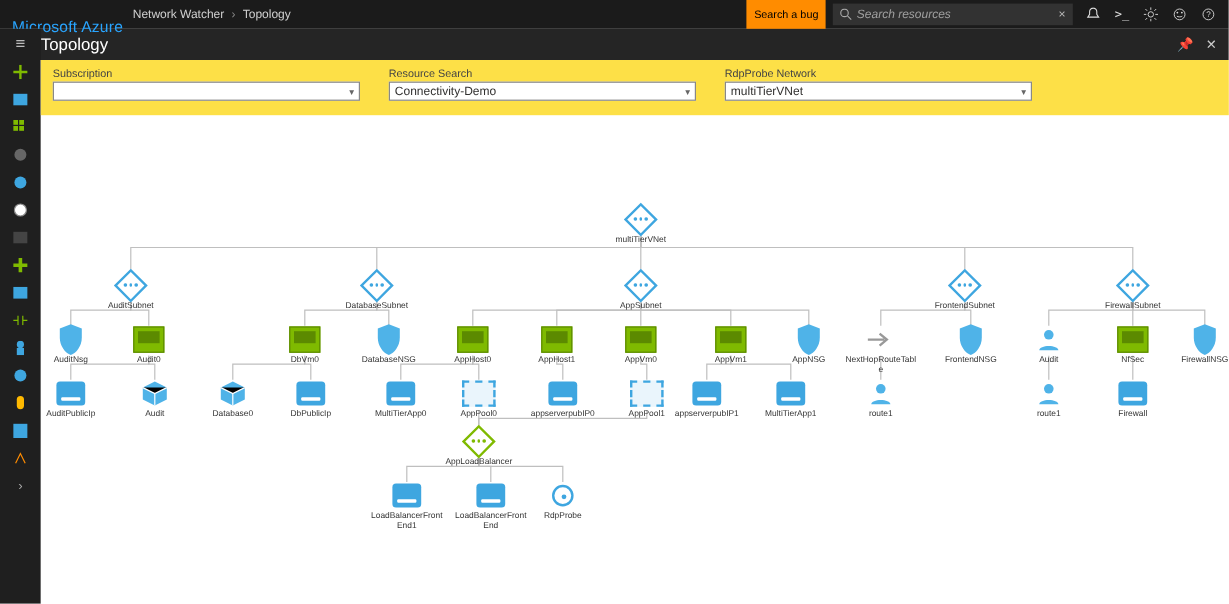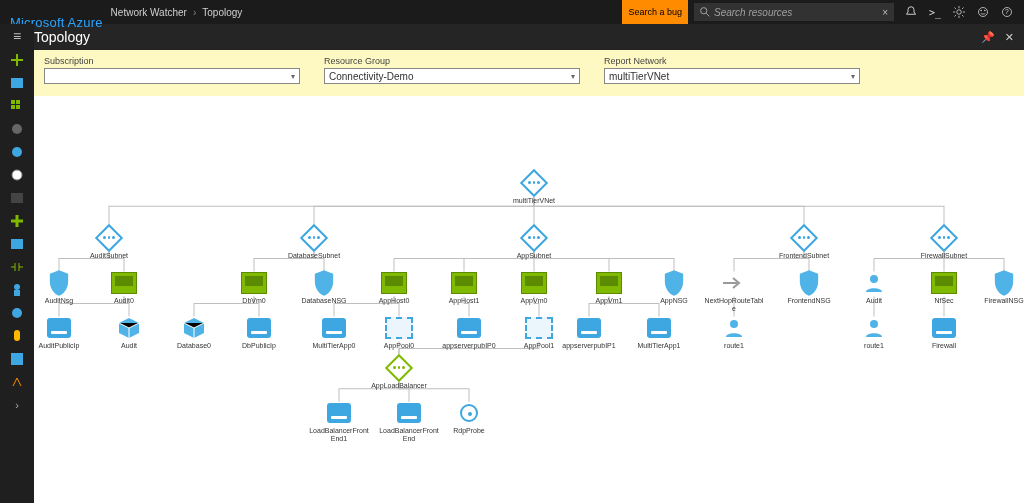--- a/index.html
+++ b/index.html
@@ -20,21 +20,21 @@
   
   .titlerow { display:flex; align-items:center; background:#252525; color:#fff; height:26px; padding-left:34px;}
   .titlerow .title { font-size:14px; font-weight:300;}
   .titlerow .right { margin-left:auto; display:flex; gap:10px; padding-right:10px; color:#ccc;}
   
   .leftrail { position:absolute; left:0; top:24px; bottom:0; width:34px; background:#1f1f1f; display:flex; flex-direction:column; align-items:center; padding-top:4px; gap:9px;}
   .leftrail .ham { color:#bbb; font-size:14px;}
   .leftrail .ri { width:14px; height:14px; display:flex; align-items:center; justify-content:center;}
   
   .content { position:absolute; left:34px; right:0; top:50px; bottom:0; background:#fff;}
-  .filters { background:#fef9c3; padding:6px 10px 12px 10px; display:flex; gap:24px;}
+  .filters { background:#fde047; padding:6px 10px 12px 10px; display:flex; gap:24px;}
   .fcol { display:flex; flex-direction:column;}
   .fcol label { font-size:9px; color:#444; margin-bottom:2px;}
   .sel { border:1px solid #888; background:#fff; height:16px; min-width:256px; font-size:10px; padding:0 4px; display:flex; align-items:center; justify-content:space-between; }
   .sel .caret { font-size:8px; color:#666;}
   .canvas { position:relative; width:100%; height:calc(100% - 42px); }
   svg.lines { position:absolute; left:0; top:0; width:100%; height:100%; }
   .node { position:absolute; width:60px; display:flex; flex-direction:column; align-items:center; }
   .node .pic { width:30px; height:24px; display:flex; align-items:center; justify-content:center;}
   .node .lbl { font-size:7px; color:#333; text-align:center; margin-top:2px; line-height:1.1; max-width:60px; word-break:break-all;}
   .shield { width:22px; height:26px;}
@@ -199,28 +199,28 @@
 <div class="content">
   <div class="filters">
     <div class="fcol">
       <label>Subscription</label>
       <div class="sel">
           <span></span>
           <span class="caret">▾</span>
         </div>
     </div>
     <div class="fcol">
-      <label>Resource Group</label>
+      <label>Resource Search</label>
       <div class="sel">
           <span>Connectivity-Demo</span>
           <span class="caret">▾</span>
         </div>
     </div>
     <div class="fcol">
-      <label>Report Network</label>
+      <label>RdpProbe Network</label>
       <div class="sel">
           <span>multiTierVNet</span>
           <span class="caret">▾</span>
         </div>
     </div>
   </div>
 
   <div class="canvas">
 
     <svg class="lines" viewBox="0 0 990 410" preserveAspectRatio="none">

